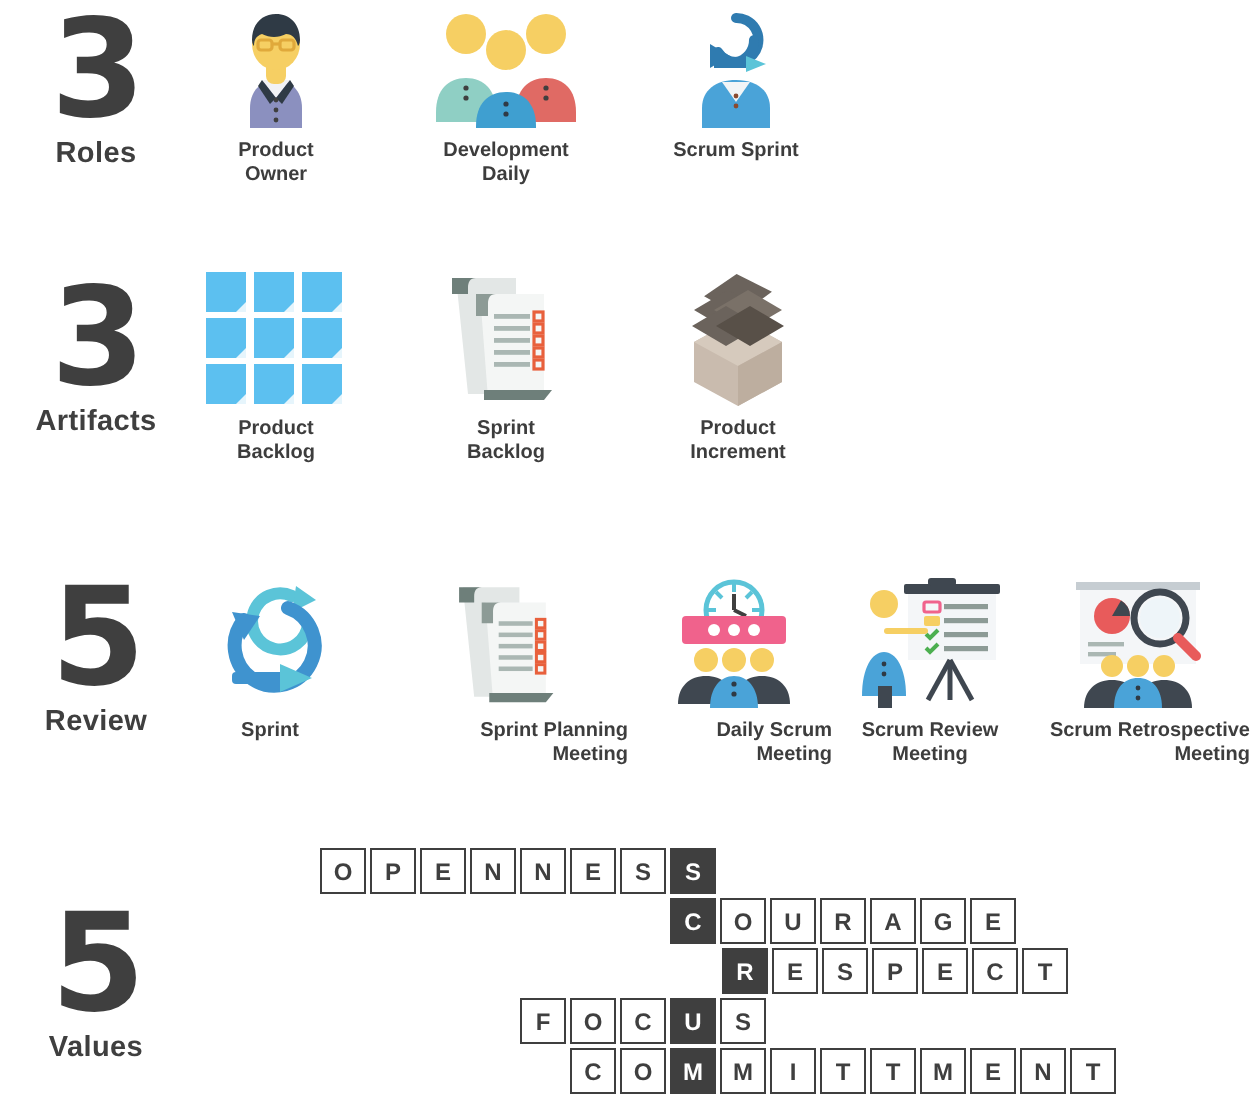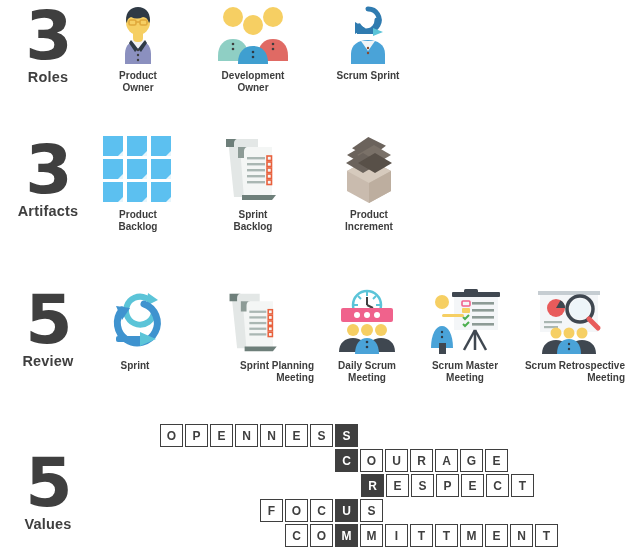--- a/index.html
+++ b/index.html
@@ -100,21 +100,21 @@
           <path d="M45 52c0-11 6-17 15-17s15 6 15 17v5H45z" fill="#e06a64"></path>
           <circle cx="60" cy="40" r="1.3" fill="#3f3f3f"></circle>
           <circle cx="60" cy="45" r="1.3" fill="#3f3f3f"></circle>
           <circle cx="40" cy="21" r="10" fill="#f6cf63"></circle>
           <path d="M25 59c0-11 6-17 15-17s15 6 15 17v2H25z" fill="#3f9fd0"></path>
           <circle cx="40" cy="48" r="1.3" fill="#2f3a45"></circle>
           <circle cx="40" cy="53" r="1.3" fill="#2f3a45"></circle>
         </svg>
       </div>
       <div class="caption" style="white-space:pre-line;">Development
-Owner</div>
+Daily</div>
     </div>
 
     <div class="item" style="left:318px;top:2px;width:100px;">
       <div class="icon-wrap">
         <svg width="62" height="60" viewBox="0 0 62 60">
           <path d="M14 50c0-9 7-14 17-14s17 5 17 14v10H14z" fill="#4aa3d8"></path>
           <path d="M24 37h14l-7 10z" fill="#f2f5f7"></path>
           <circle cx="31" cy="44" r="1.2" fill="#8b4a2f"></circle>
           <circle cx="31" cy="49" r="1.2" fill="#8b4a2f"></circle>
           <path d="M31 5a11 11 0 1 1-9 17" fill="none" stroke="#2f7bb0" stroke-width="5" stroke-linecap="round"></path>
@@ -285,21 +285,21 @@
               <circle cx="50" cy="42" r="6"></circle>
               <circle cx="36" cy="42" r="6"></circle>
             </g>
           <path d="M8 64c0-9 6-14 14-14s14 5 14 14z" fill="#3f4750"></path>
           <path d="M36 64c0-9 6-14 14-14s14 5 14 14z" fill="#3f4750"></path>
           <path d="M24 66c0-10 5-16 12-16s12 6 12 16z" fill="#4aa3d8"></path>
           <circle cx="36" cy="54" r="1.3" fill="#2f3a45"></circle>
           <circle cx="36" cy="59" r="1.3" fill="#2f3a45"></circle>
         </svg>
       </div>
-      <div class="caption" style="white-space:pre-line;">Daily Scrum
+      <div class="caption" style="white-space:pre-line;text-align:right;">Daily Scrum
 Meeting</div>
     </div>
 
     <div class="item" style="left:415px;top:8px;width:100px;">
       <div class="icon-wrap" style="height:68px;">
         <svg width="74" height="66" viewBox="0 0 74 66">
           <rect x="26" y="8" width="44" height="34" fill="#f4f6f8"></rect>
           <rect x="24" y="4" width="48" height="5" rx="1" fill="#3f4750"></rect>
           <rect x="36" y="1" width="14" height="4" rx="1.5" fill="#3f4750"></rect>
           <g stroke="#3f4750" stroke-width="2.5">
@@ -320,21 +320,21 @@
               <polyline points="35,36 37,38 41,34"></polyline>
           </g>
           <circle cx="14" cy="14" r="7" fill="#f6cf63"></circle>
           <path d="M3 60c0-14 5-22 11-22s11 8 11 22z" fill="#4aa3d8"></path>
           <rect x="11" y="55" width="7" height="11" fill="#3f4750"></rect>
           <rect x="14" y="26" width="22" height="3" rx="1.5" fill="#f6cf63"></rect>
           <circle cx="14" cy="44" r="1.2" fill="#2f3a45"></circle>
           <circle cx="14" cy="49" r="1.2" fill="#2f3a45"></circle>
         </svg>
       </div>
-      <div class="caption" style="white-space:pre-line;">Scrum Master
+      <div class="caption" style="white-space:pre-line;">Scrum Review
 Meeting</div>
     </div>
 
     <div class="item" style="left:512px;top:8px;width:113px;">
       <div class="icon-wrap" style="height:68px;">
         <svg width="78" height="66" viewBox="0 0 78 66">
           <rect x="10" y="6" width="58" height="38" fill="#f4f6f8"></rect>
           <rect x="8" y="3" width="62" height="4" fill="#c6cdd2"></rect>
           <circle cx="26" cy="20" r="9" fill="#e85b5b"></circle>
           <path d="M26 20l9 0a9 9 0 0 0-4.5-7.8z" fill="#3f4750"></path>

